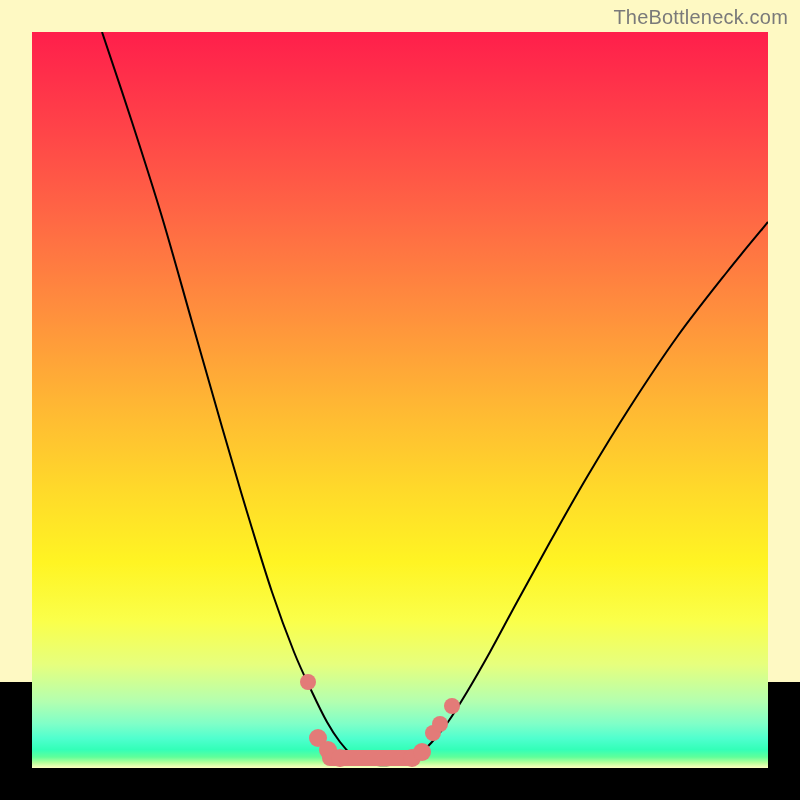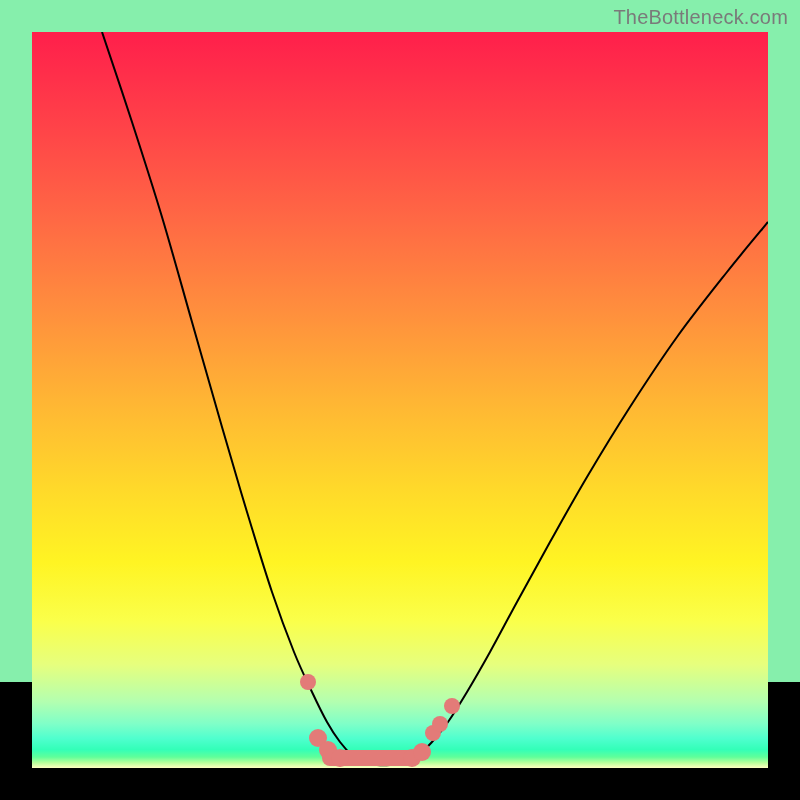--- a/index.html
+++ b/index.html
@@ -8,21 +8,21 @@
     width: 800px;
     height: 800px;
     overflow: hidden;
     background: #000;
     font-family: Arial, Helvetica, sans-serif;
   }
   .frame {
     position: absolute;
     left: 0; top: 0;
     width: 800px; height: 682px;
-    background: #86efac;
+    background: #fef9c3;
   }
   .plot-area {
     position: absolute;
     left: 32px;
     top: 32px;
     width: 736px;
     height: 736px;
     
     background: linear-gradient(to bottom,
       #ff1f4b 0%,

